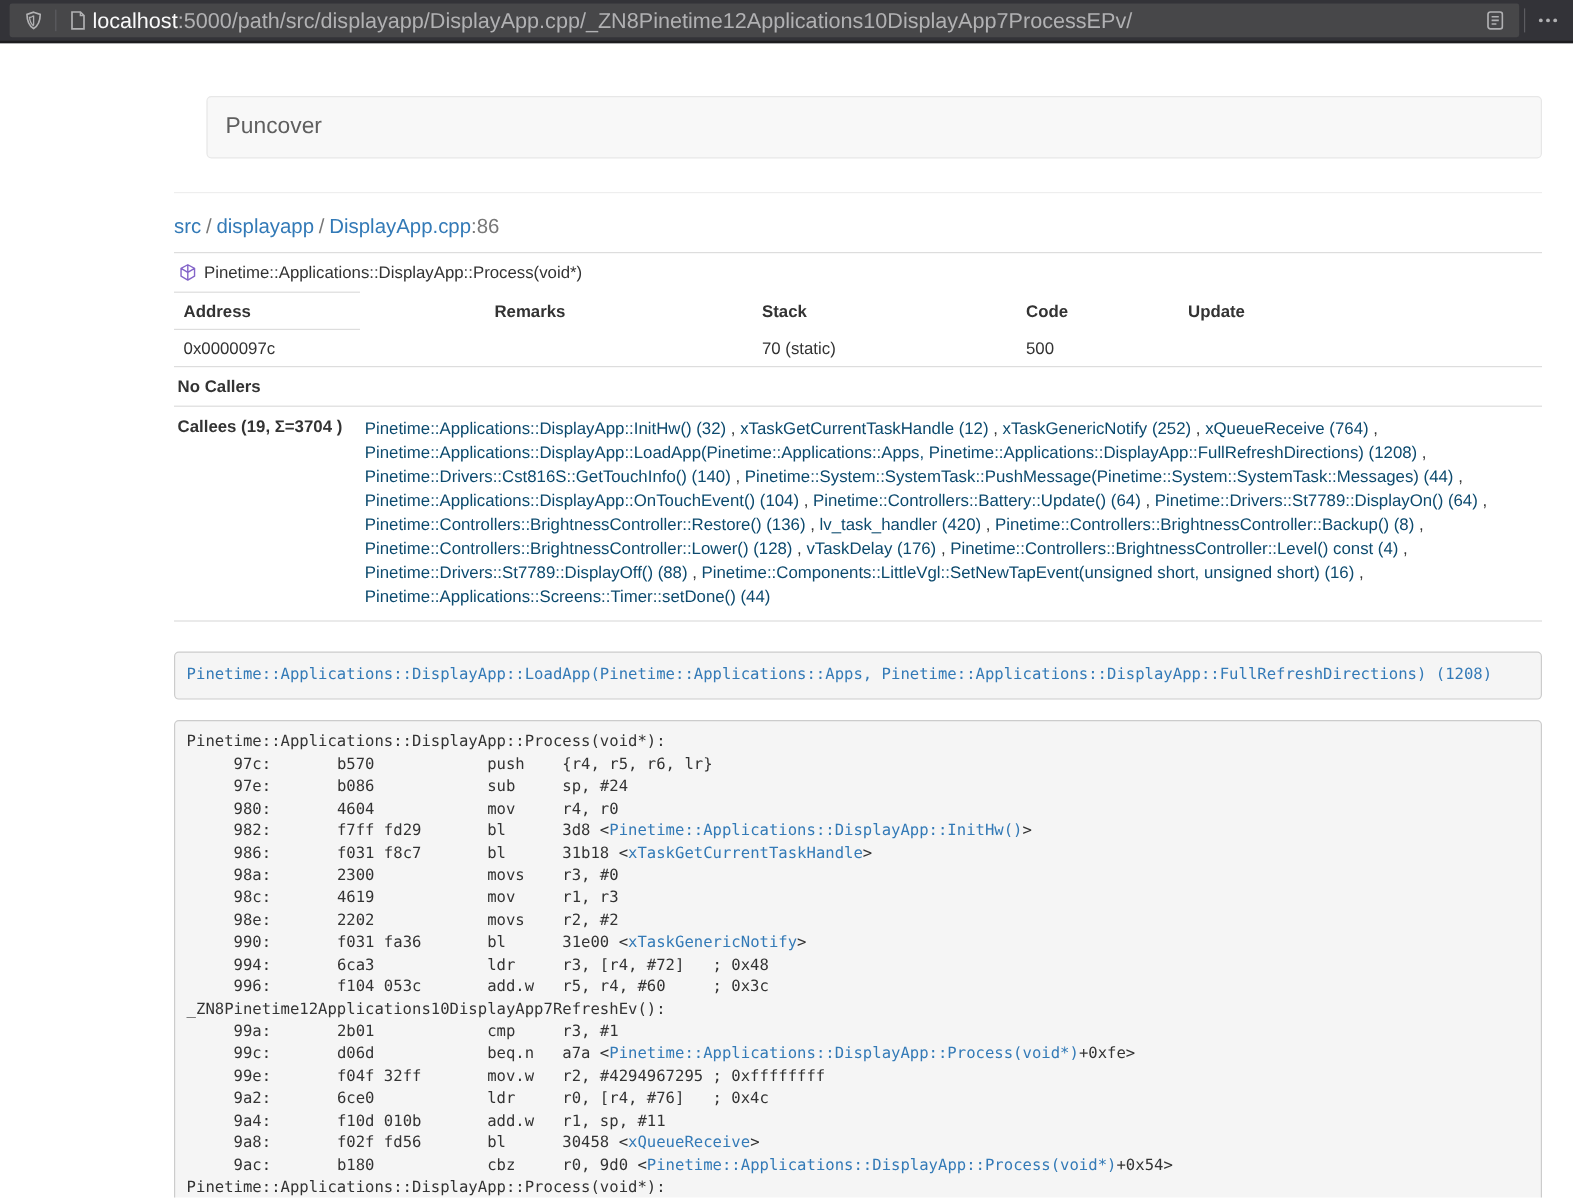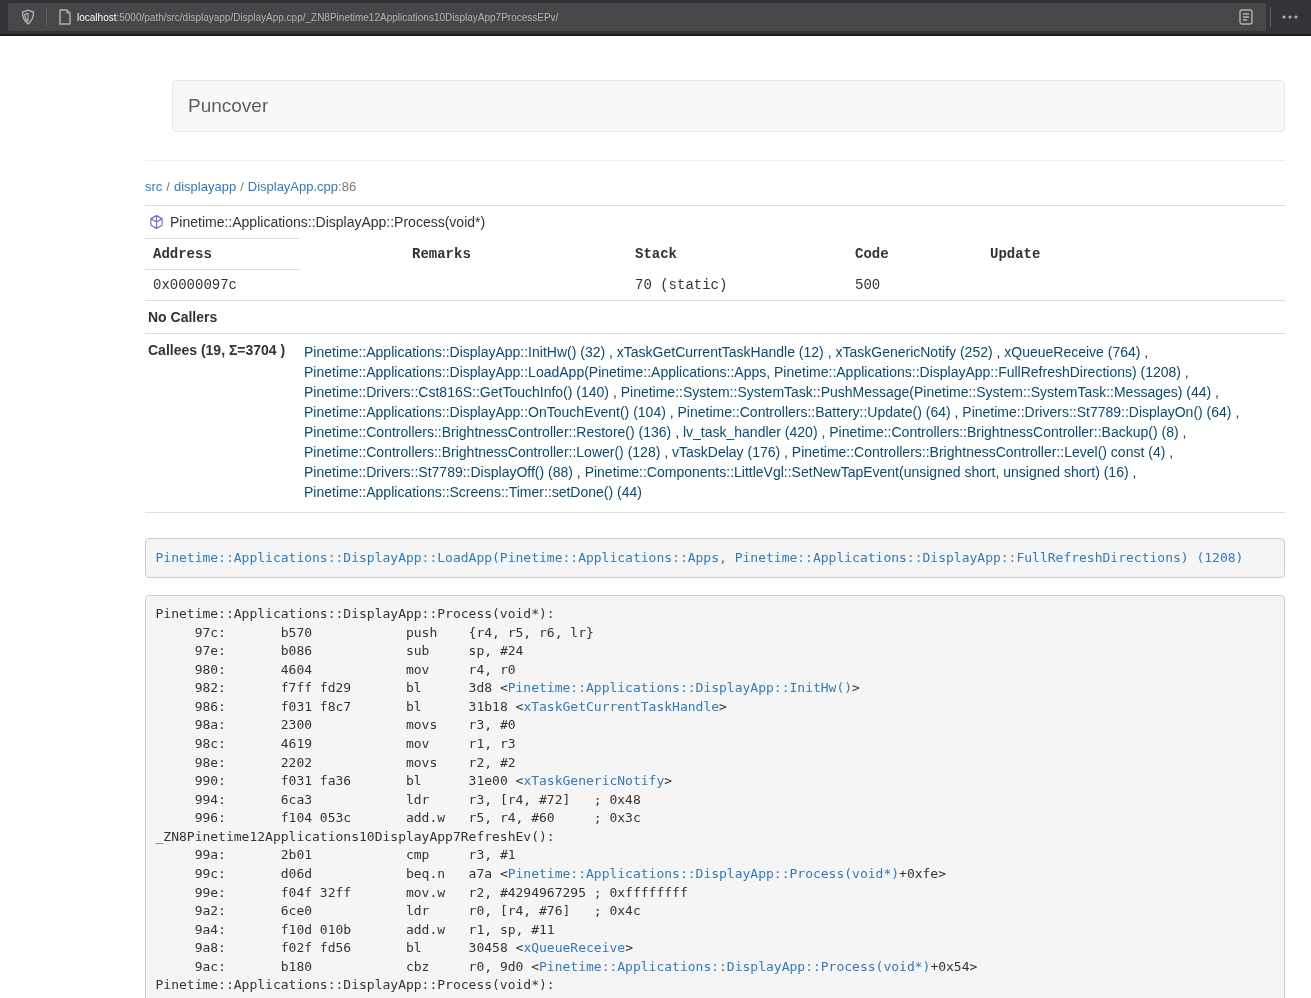--- a/index.html
+++ b/index.html
@@ -7,48 +7,48 @@
               font-family:"Liberation Sans", sans-serif; }
 
   
   .toolbar { height:36px; background:#333338; border-bottom:2px solid #1c1c1f;
              display:flex; align-items:center; padding:0 6px 0 8px; }
   .urlbar { flex:1; height:28px; background:#474749; border-radius:2px;
             display:flex; align-items:center; padding:0 8px; min-width:0; }
   .urlbar .icon { display:flex; align-items:center; justify-content:center;
                   width:24px; height:24px; flex:0 0 auto; }
   .vdiv { width:1px; height:18px; background:#5c5c61; margin:0 6px; flex:0 0 auto; }
-  .url-text { font-size:10px; white-space:nowrap; overflow:hidden; flex:1; min-width:0; }
+  .url-text { font-size:18px; white-space:nowrap; overflow:hidden; flex:1; min-width:0; }
   .url-host { color:#f9f9fa; }
   .url-rest { color:#b1b1b3; }
   .chrome-btn { display:flex; align-items:center; justify-content:center;
                 width:30px; height:28px; flex:0 0 auto; background:transparent; border:none; cursor:pointer; }
   .toolbar-sep { width:1px; height:20px; background:#5c5c61; margin:0 4px; }
 
   
   .container { width:1140px; margin-left:145px; }
   .navbar { margin-top:44px; height:52px; background:#f8f8f8;
             border:1px solid #e7e7e7; border-radius:4px;
             display:flex; align-items:center; padding:0 15px;margin-left:27px; }
   .brand { font-size:19px; color:#5f5f5f; }
   hr.rule { border:none; border-top:1px solid #eee; margin-top:28px; }
 
-  .breadcrumb { margin:18px 0 11px; font-size:13px; color:#333; }
+  .breadcrumb { margin:18px 0 11px; font-size:17px; color:#333; }
   .breadcrumb a { color:#337ab7; text-decoration:none; }
   .breadcrumb .sep { color:#777; padding:0 4px; }
   .breadcrumb .lineno { color:#777; }
 
   
   .info-table { border-top:1px solid #ddd; font-size:14px; color:#333; }
   .irow { display:grid; grid-template-columns:155px 1fr; border-bottom:1px solid #ddd; }
   .ihead { font-weight:bold; padding:8px 8px 8px 3px; }
   .icell { padding:0; }
   .func-line { display:flex; align-items:center; gap:6px; padding:8px 8px 8px 4px; }
   .cube { flex:0 0 auto; display:inline-flex; }
-  .subtable { border-top:1px solid #ddd;font-family:Liberation Mono, monospace; }
+  .subtable { border-top:1px solid #ddd; }
   .subrow { display:grid; grid-template-columns:259px 223px 220px 135px auto; }
   .subrow > div { padding:7px 8px; }
   .subrow.head { font-weight:bold; border-bottom:1px solid #ddd; }
   .callees-cell { padding:8px 8px 10px 4px; line-height:20px; }
   .callees-cell a { color:#0c4a6e; text-decoration:none; }
   .nc-cell { padding:8px 4px; }
 
   
   pre.codebox { background:#f5f5f5; border:1px solid #ccc; border-radius:4px;
                 padding:9.5px; font-family:"DejaVu Sans Mono", monospace;

